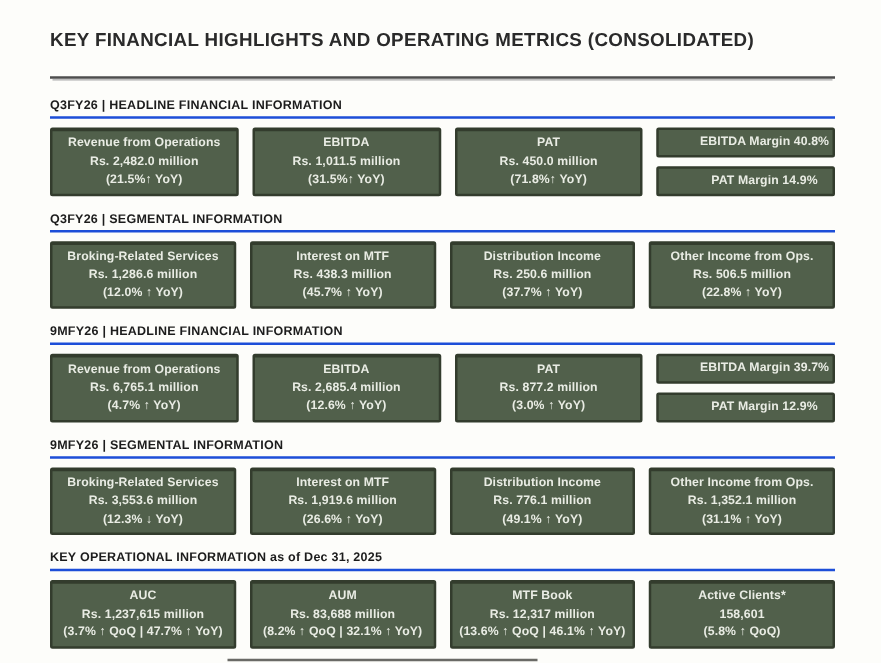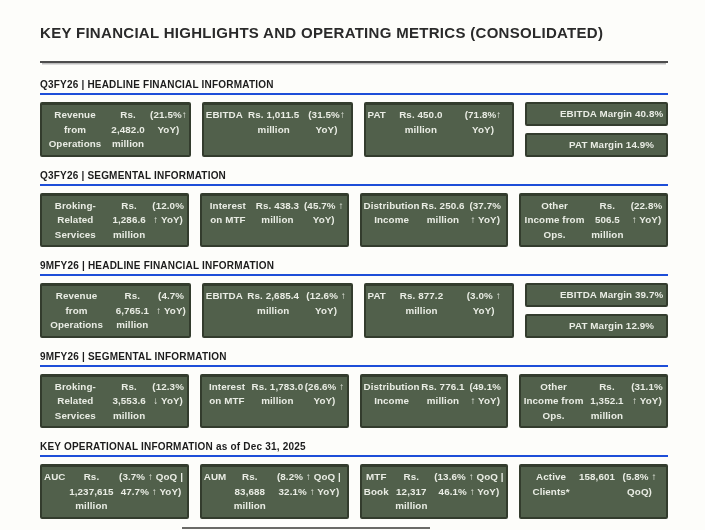--- a/index.html
+++ b/index.html
@@ -40,21 +40,21 @@
   .box {
     flex: 1;
     min-height: 52px;
     background: #51604b;
     border: 2px solid #333c2d;
     border-top-width: 3px;
     border-radius: 2px;
     color: #e9ece4;
     text-align: center;
     display: flex;
-    flex-direction: row;
+    flex-direction: column;
     justify-content: center;
     padding: 3px 2px;
   }
   .box div { font-size: 9.8px; font-weight: bold; line-height: 14.5px; letter-spacing: 0.1px; }
   .mbox-col {
     flex: 1;
     display: flex;
     flex-direction: column;
     justify-content: space-between;
     gap: 7px;
@@ -178,21 +178,21 @@
   <div class="section">
     <div class="sec-head">9MFY26 | SEGMENTAL INFORMATION</div>
     <div class="row">
       <div class="box">
         <div>Broking-Related Services</div>
         <div>Rs. 3,553.6 million</div>
         <div>(12.3% ↓ YoY)</div>
       </div>
       <div class="box">
         <div>Interest on MTF</div>
-        <div>Rs. 1,783.0 million</div>
+        <div>Rs. 1,919.6 million</div>
         <div>(26.6% ↑ YoY)</div>
       </div>
       <div class="box">
         <div>Distribution Income</div>
         <div>Rs. 776.1 million</div>
         <div>(49.1% ↑ YoY)</div>
       </div>
       <div class="box">
         <div>Other Income from Ops.</div>
         <div>Rs. 1,352.1 million</div>

